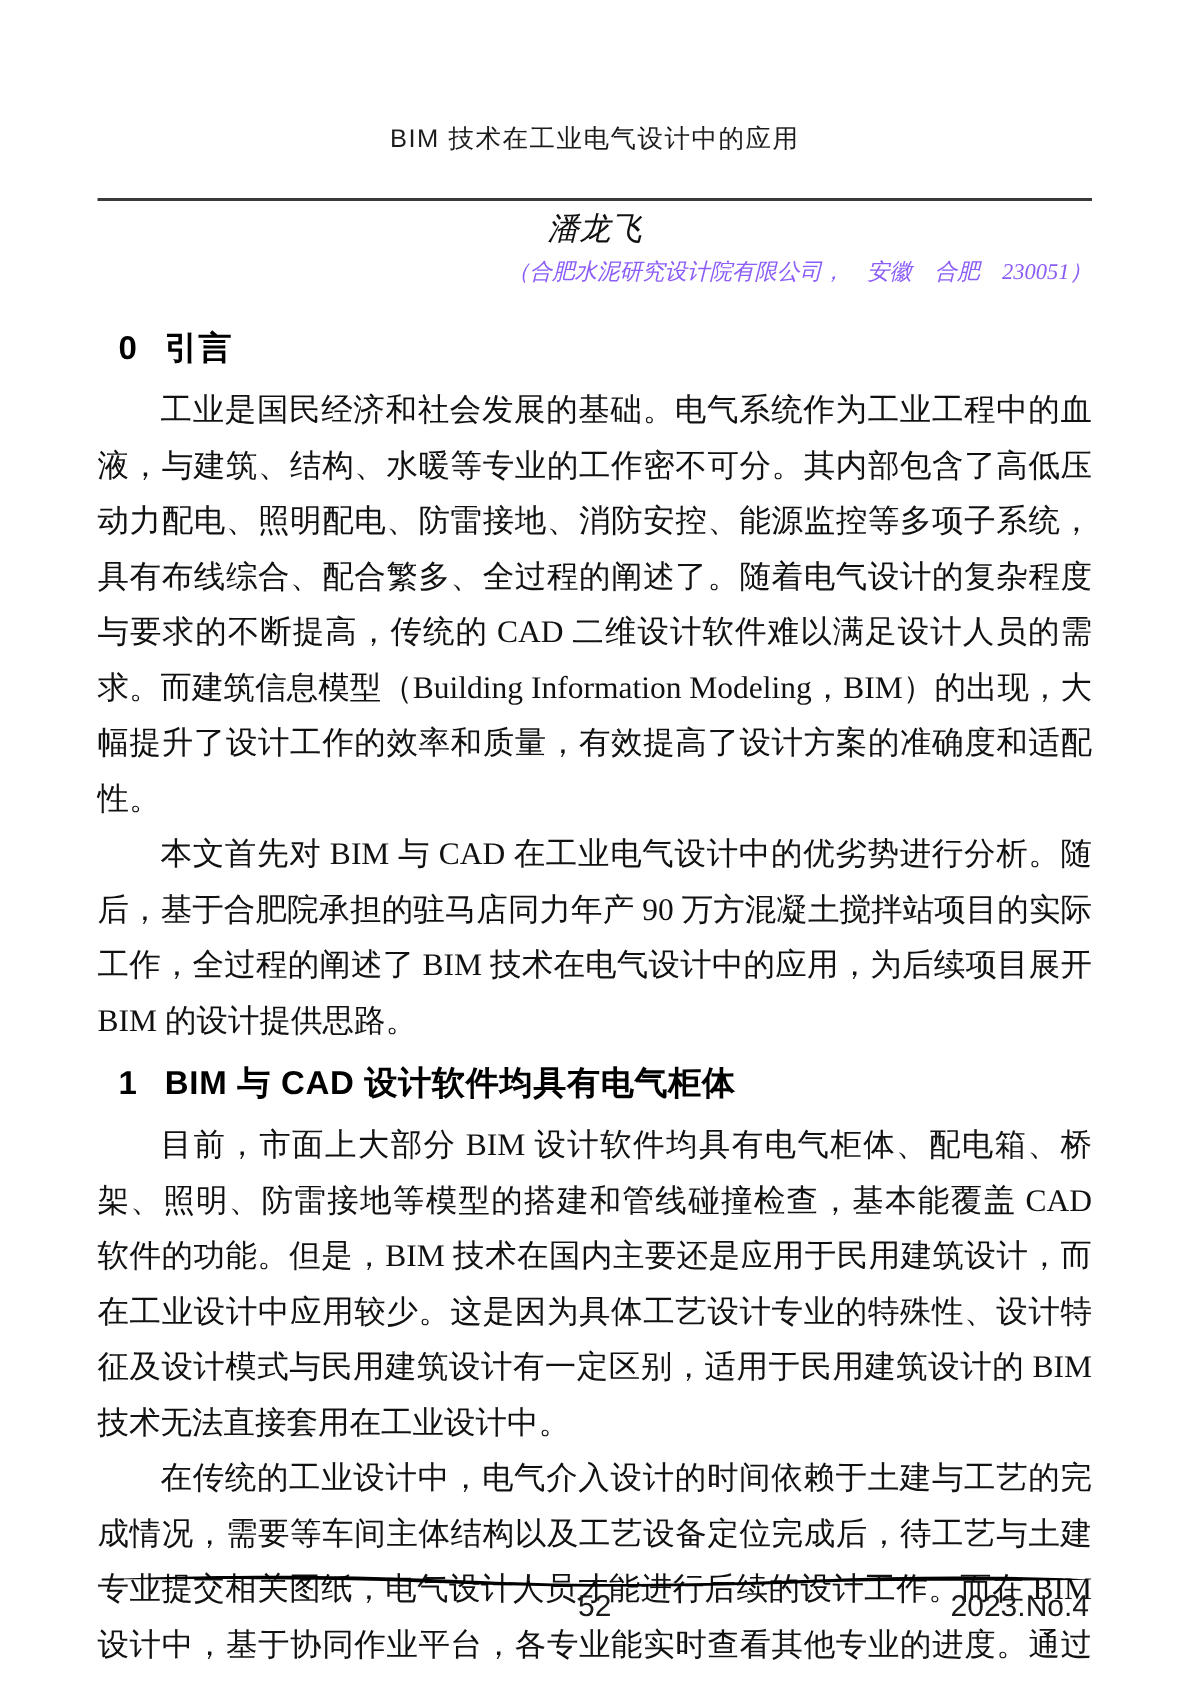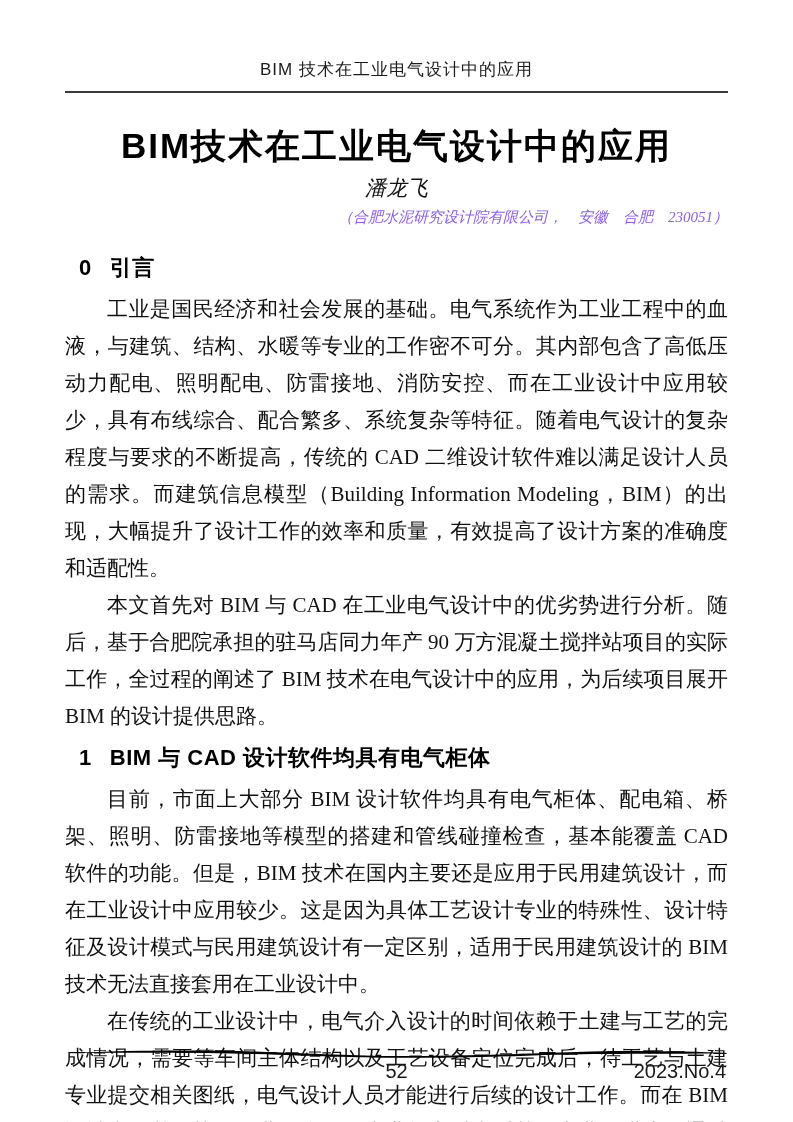--- a/index.html
+++ b/index.html
@@ -13,26 +13,26 @@
     height: 1122px;
     margin: 0 auto;
     background: #ffffff;
     box-sizing: border-box;
     padding: 0 65px;
     overflow: hidden;
     color: #111111;
   }
   
   .running-header {
-    margin-top: 58px;
+    margin-top: 81px;
     text-align: center;
     font-family: "Liberation Sans", sans-serif;
     font-size: 17px;
     color: #1c1c1c;
-    padding-bottom: 10px;
+    padding-bottom: 28px;
     border-bottom: 2px solid #3a3a3a;
     letter-spacing: 1px;
   }
   
   .title {
     margin: 30px 0 0 0;
     text-align: center;
     font-family: "Liberation Sans", sans-serif;
     font-weight: bold;
     font-size: 35px;
@@ -114,31 +114,30 @@
 </style>
 </head>
 <body>
 
 <div class="page" data-name="document-page">
 
   <header data-name="page-header">
     <div class="running-header" data-name="running-header">BIM 技术在工业电气设计中的应用</div>
   </header>
 
-  <h1 class="title" data-name="paper-title">BIM技术在工业电气设计中的应用</h1>
 
   <div class="author" data-name="author-name">潘龙飞</div>
 
   <div class="affiliation" data-name="author-affiliation">（合肥水泥研究设计院有限公司，　安徽　合肥　230051）</div>
 
   <section data-name="section-intro">
     <h2 class="sec-heading" data-name="section-heading">
       <span class="sec-num" data-name="section-number">0</span><span data-name="section-heading-text">引言</span>
     </h2>
-    <p class="body-para" data-name="paragraph">工业是国民经济和社会发展的基础。电气系统作为工业工程中的血液，与建筑、结构、水暖等专业的工作密不可分。其内部包含了高低压动力配电、照明配电、防雷接地、消防安控、而在工业设计中应用较少，具有布线综合、配合繁多、系统复杂等特征。随着电气设计的复杂程度与要求的不断提高，传统的 CAD 二维设计软件难以满足设计人员的需求。而建筑信息模型（Building Information Modeling，BIM）的出现，大幅提升了设计工作的效率和质量，有效提高了设计方案的准确度和适配性。</p>
+    <p class="body-para" data-name="paragraph">工业是国民经济和社会发展的基础。电气系统作为工业工程中的血液，与建筑、结构、水暖等专业的工作密不可分。其内部包含了高低压动力配电、照明配电、防雷接地、消防安控、能源监控等多项子系统，具有布线综合、配合繁多、全过程的阐述了。随着电气设计的复杂程度与要求的不断提高，传统的 CAD 二维设计软件难以满足设计人员的需求。而建筑信息模型（Building Information Modeling，BIM）的出现，大幅提升了设计工作的效率和质量，有效提高了设计方案的准确度和适配性。</p>
     <p class="body-para" data-name="paragraph">本文首先对 BIM 与 CAD 在工业电气设计中的优劣势进行分析。随后，基于合肥院承担的驻马店同力年产 90 万方混凝土搅拌站项目的实际工作，全过程的阐述了 BIM 技术在电气设计中的应用，为后续项目展开 BIM 的设计提供思路。</p>
   </section>
 
   <section data-name="section-analysis">
     <h2 class="sec-heading" data-name="section-heading">
       <span class="sec-num" data-name="section-number">1</span><span data-name="section-heading-text">BIM 与 CAD 设计软件均具有电气柜体</span>
     </h2>
     <p class="body-para" data-name="paragraph">目前，市面上大部分 BIM 设计软件均具有电气柜体、配电箱、桥架、照明、防雷接地等模型的搭建和管线碰撞检查，基本能覆盖 CAD 软件的功能。但是，BIM 技术在国内主要还是应用于民用建筑设计，而在工业设计中应用较少。这是因为具体工艺设计专业的特殊性、设计特征及设计模式与民用建筑设计有一定区别，适用于民用建筑设计的 BIM 技术无法直接套用在工业设计中。</p>
     <p class="body-para" data-name="paragraph">在传统的工业设计中，电气介入设计的时间依赖于土建与工艺的完成情况，需要等车间主体结构以及工艺设备定位完成后，待工艺与土建专业提交相关图纸，电气设计人员才能进行后续的设计工作。而在 BIM 设计中，基于协同作业平台，各专业能实时查看其他专业的进度。通过链接模型，及时检入检出，高效完成作</p>
   </section>

